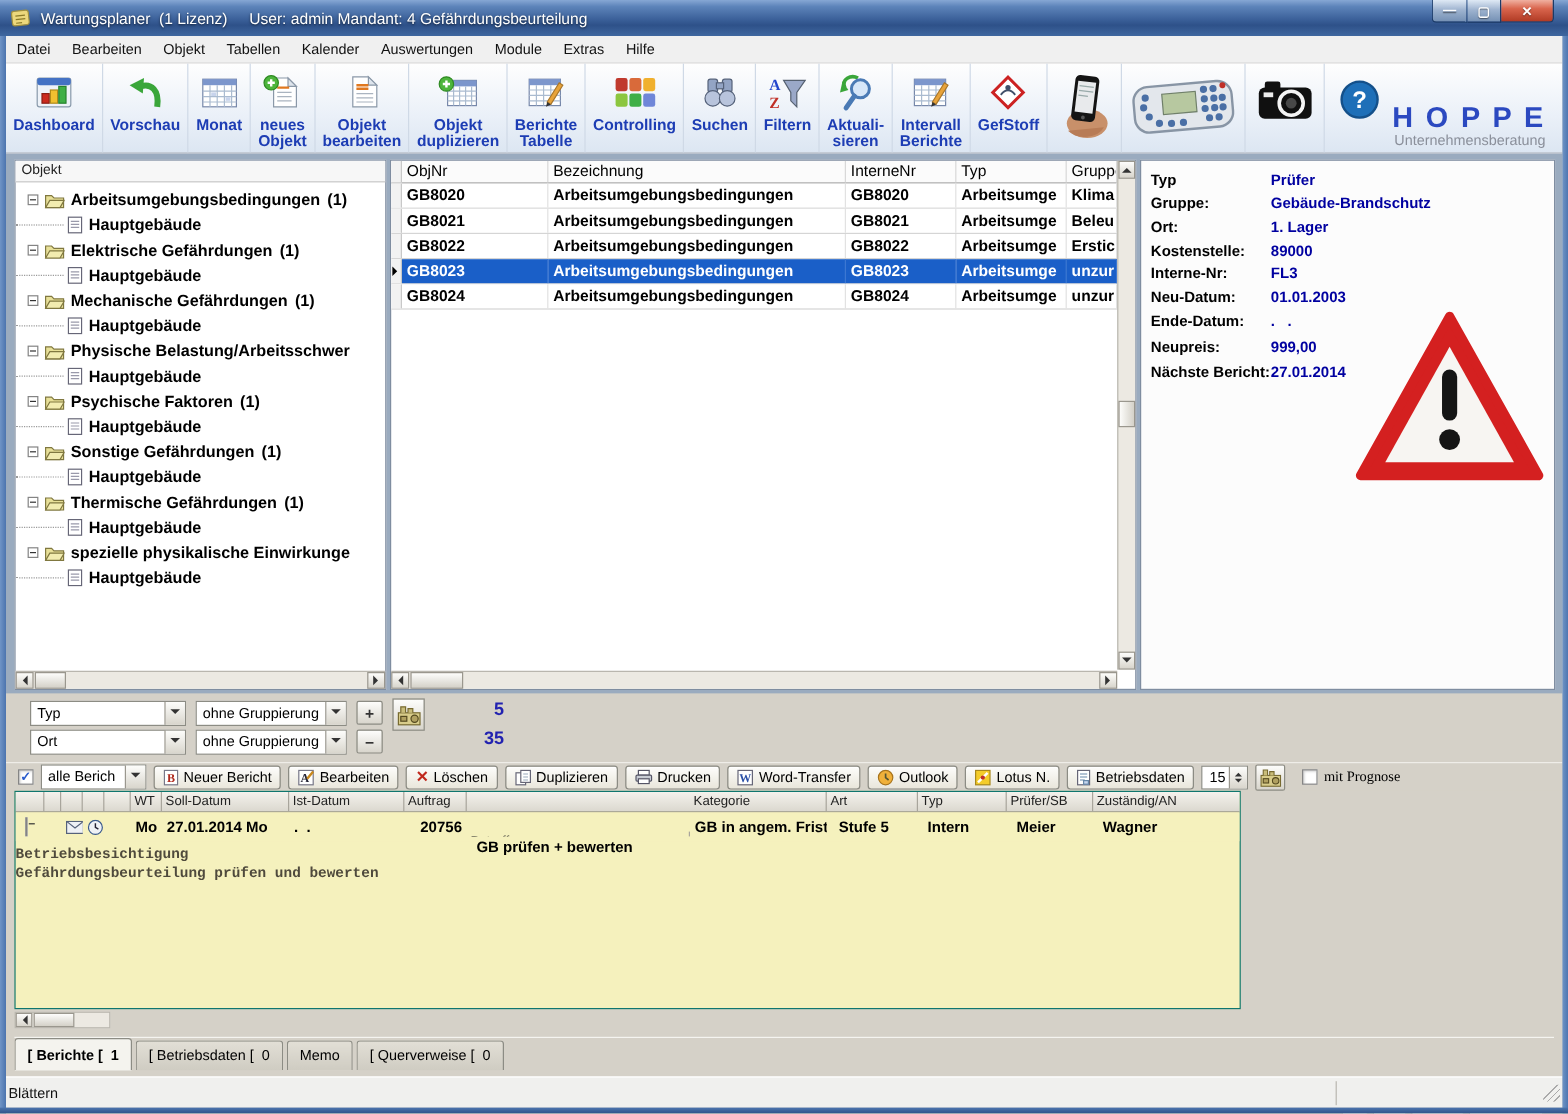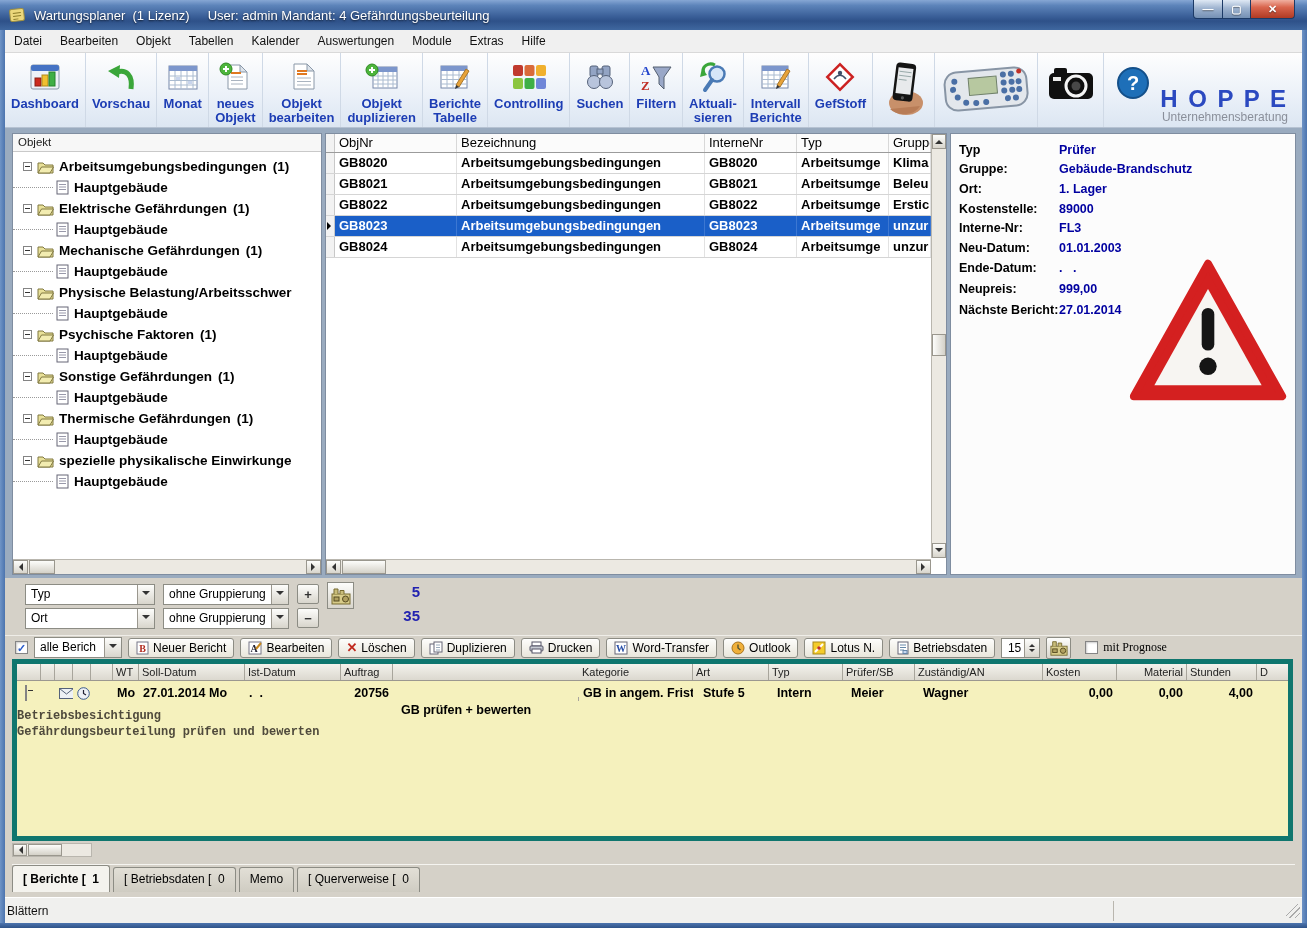--- a/index.html
+++ b/index.html
@@ -123,21 +123,21 @@
   #spinner { display:flex; height:20px; border:1px solid #8c8c84; background:#fff; }
   #spinner .sval { width:22px; font-size:12px; padding:2px 3px; text-align:right; }
   #spinner .sarrows { width:15px; background:linear-gradient(#fdfdfb,#d8d5cc); border-left:1px solid #9a978e;
     display:flex; flex-direction:column; align-items:center; justify-content:center; gap:2px; }
   .sarrow-up { width:0; height:0; border:3px solid transparent; border-bottom-color:#333; margin-top:-2px; }
   .sarrow-dn { width:0; height:0; border:3px solid transparent; border-top-color:#333; margin-bottom:-2px; }
   #prognose-wrap { display:flex; align-items:center; gap:5px; margin-left:8px; }
   #prognose-label { font-size:12px; color:#000;font-family:Liberation Serif, serif; }
 
   
-  #reports-panel { position:absolute; left:12px; top:659px; width:1281px; height:182px; border:5px solid #0f766e; background:#f5f1bd; overflow:hidden; }
+  #reports-panel { position:absolute; left:12px; top:659px; width:1022px; height:182px; border:1px solid #0f766e; background:#f5f1bd; overflow:hidden; }
   #rep-header { display:flex; height:17px; background:linear-gradient(#f4f2ec,#dbd8cf); border-bottom:1px solid #9b9890; }
   #rep-header .rh { font-size:11px; color:#222; padding:2px 3px; border-right:1px solid #a8a59c; white-space:nowrap; overflow:hidden; flex:0 0 auto; }
   #rep-row { display:flex; height:24px; background:#f5f1bd; align-items:center; }
   #rep-row .rc { font-size:12.5px; font-weight:bold; color:#000; padding:2px 4px; white-space:nowrap; overflow:hidden; flex:0 0 auto; }
   .w-exp{width:24px;} .w-i1{width:14px;} .w-i2{width:18px;} .w-i3{width:18px;} .w-i4{width:22px;}
   .w-wt{width:26px;} .w-soll{width:106px;} .w-ist{width:96px;} .w-auf{width:52px; text-align:right;}
   .w-bet{width:186px;margin-top:33px;} .w-kat{width:114px;} .w-art{width:76px;} .w-typ{width:74px;}
   .w-pru{width:72px;} .w-zus{width:128px;} .w-kos{width:74px; text-align:right;} .w-mat{width:70px; text-align:right;}
   .w-stu{width:70px; text-align:right;} .w-d{width:44px;}
   #rep-memo { padding-top:4px; }

